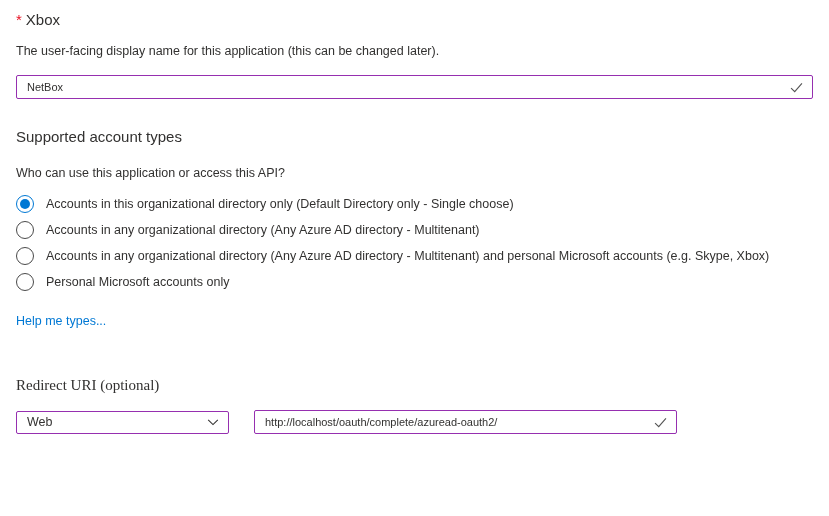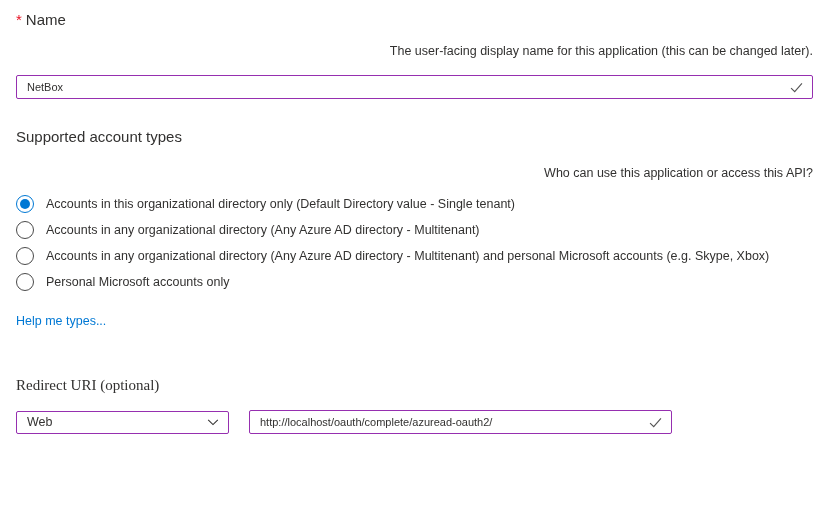--- a/index.html
+++ b/index.html
@@ -18,21 +18,20 @@
     line-height:20px;
     color:#323130;
     font-weight:400;
   }
   .required-star{color:#e81123;margin-right:4px;}
   .field-desc{
     font-size:12.5px;
     line-height:19px;
     color:#323130;
     max-width:800px;
-    text-align:right;
   }
   
   .name-title{padding-top:10px;}
   .name-desc{margin-top:12px;}
   .input-box{
     margin-top:14px;
     box-sizing:border-box;
     height:24px;
     border:1px solid #962fb0;
     border-radius:2px;
@@ -91,70 +90,71 @@
     text-decoration:none;
     cursor:pointer;
   }
   
   .redirect-title{margin-top:46px;font-family:Liberation Serif, serif;}
   .redirect-desc{margin-top:13px;}
   .redirect-row{
     margin-top:15px;
     display:flex;
     align-items:center;
+    gap:21px;
   }
   .dropdown{
     box-sizing:border-box;
     width:213px;height:23px;
     border:1px solid #962fb0;
     border-radius:2px;
     display:flex;
     align-items:center;
     padding:0 8px 0 10px;
     font-size:12.5px;
     color:#323130;
     background:#fff;
     cursor:pointer;
   }
   .dropdown-value{flex:1;}
   .uri-input-box{
     margin-top:0;
-    margin-left:20px;
+    margin-left:4px;
     width:423px;
   }
 </style>
 </head>
 <body>
 
 <div class="page">
 
   
   <div class="section-title name-title">
-    <span class="required-star">*</span><span>Name</span>
+    <span class="required-star">*</span><span>Xbox</span>
   </div>
   <div class="field-desc name-desc">The user-facing display name for this application (this can be changed later).</div>
   <div class="input-box name-input-box">
     <input class="text-input" type="text" value="NetBox" style="">
     <span class="check-icon">
       <svg width="15" height="15" viewBox="0 0 16 16">
           <path d="M2.2 8.6 L6.1 12.4 L13.8 3.6" stroke="#555555" stroke-width="1.2" fill="none"></path>
         </svg>
     </span>
   </div>
 
   
   <div class="section-title acct-title">Supported account types</div>
   <div class="field-desc acct-question">Who can use this application or access this API?</div>
 
   <div class="radio-list">
     <div class="radio-row checked">
       <span class="radio-outer">
           <span class="radio-dot"></span>
         </span>
-      <span class="radio-label">Accounts in this organizational directory only (Default Directory value - Single tenant)</span>
+      <span class="radio-label">Accounts in this organizational directory only (Default Directory only - Single choose)</span>
     </div>
     <div class="radio-row">
       <span class="radio-outer">
           <span class="radio-dot"></span>
         </span>
       <span class="radio-label">Accounts in any organizational directory (Any Azure AD directory - Multitenant)</span>
     </div>
     <div class="radio-row">
       <span class="radio-outer">
           <span class="radio-dot"></span>

